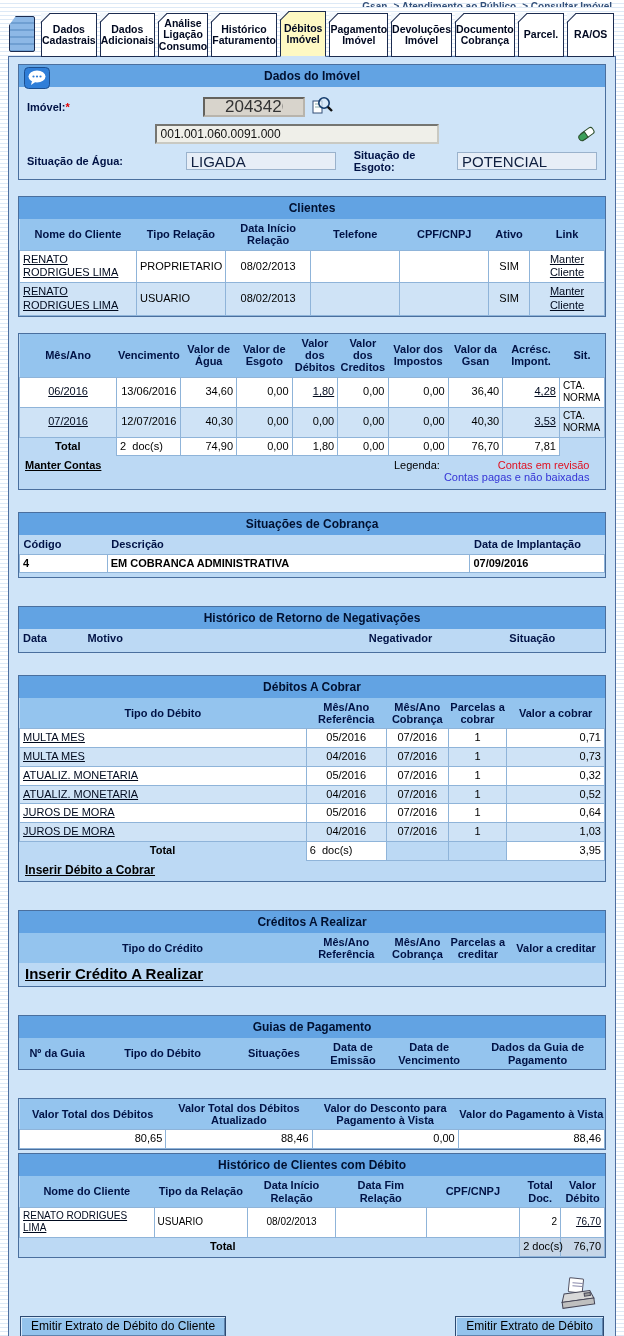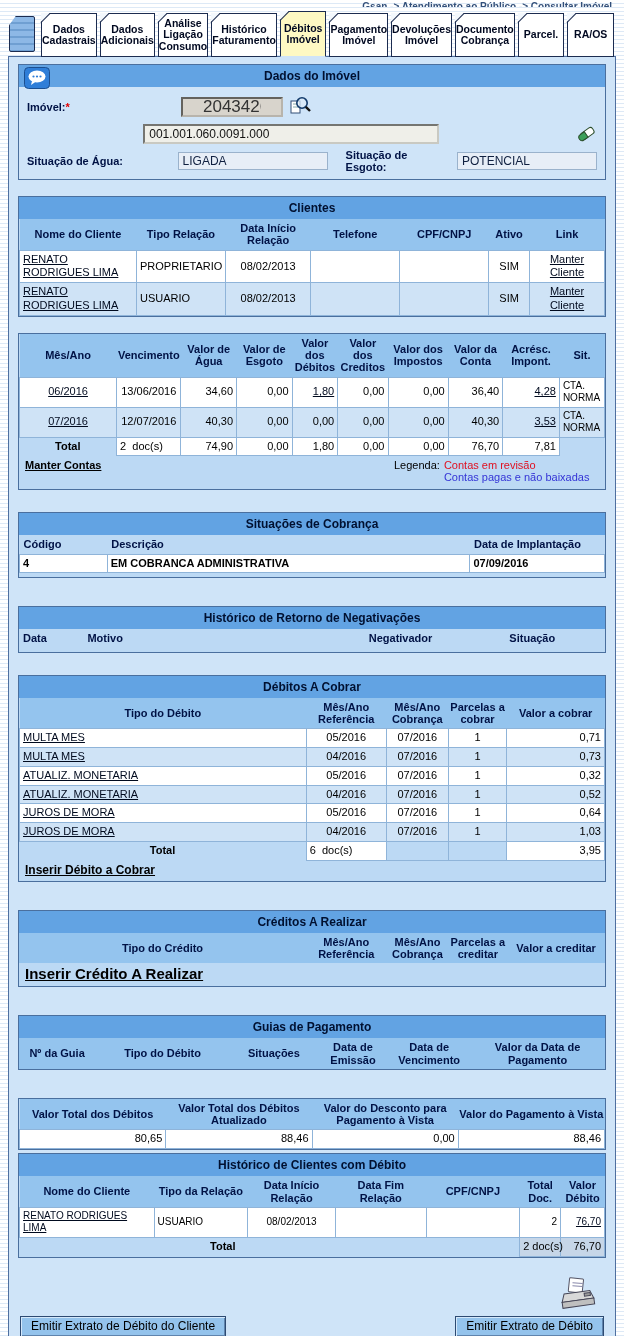--- a/index.html
+++ b/index.html
@@ -41,35 +41,35 @@
   td.nob { border: none; background: transparent !important; }
   td.grayed { background: #c6d6e8 !important; }
   .tc { text-align: center; } .trr { text-align: right; } .tl { text-align: left; }
   .b { font-weight: bold; }
   .lnk { text-decoration: underline; color: #000a1e; cursor: pointer; }
   .biglnk { font-weight: bold; text-decoration: underline; color: #000; cursor: pointer; }
   .hdr-plain th { background: transparent; text-align: left; padding: 3px 4px; }
   
   .form-area { padding: 8px 8px 6px; background: #cfe4f8; }
   .frow { display: flex; align-items: center; margin-bottom: 5px; }
-  .flabel { width: 154px; font-weight: bold; color: #001245; }
+  .flabel { width: 176px; font-weight: bold; color: #001245; }
   .req { color: #e00000; font-weight: bold; }
   .inp-gray { background: #d8d4cc; border: 2px inset #b8b4ac; width: 102px; height: 20px; padding: 1px 20px;
     font-family: "Liberation Sans", sans-serif; font-size: 17px; color: #333; }
   .inp-long { background: #efefe9; border: 2px inset #c9c9c2; width: 388px; height: 20px; padding: 1px 4px;
     font-family: "Liberation Sans", sans-serif; font-size: 12px; color: #111; }
   .inp-lite { background: #e7eef7; border: 1px solid #9ab2cc; height: 18px; padding: 1px 4px;
-    font-family: "Liberation Sans", sans-serif; font-size: 12px; color: #102040; }
+    font-family: "Liberation Sans", sans-serif; font-size: 15px; color: #102040; }
   .w150 { width: 150px; } .w140 { width: 140px; }
   
   .contas-foot { display: flex; justify-content: space-between; padding: 3px 6px 6px; border-radius: 6px; }
   .legend { display: flex; gap: 4px; width: 205px; }
   .legend .lbl { color: #000; }
   .legend-col { display: flex; flex-direction: column; }
-  .lg-red { color: #e01020; } .lg-blue { color: #3434d6; }
+  .lg-red { color: #e01020; text-align: right; } .lg-blue { color: #3434d6; }
   .sec-footlink { padding: 2px 6px 4px; }
   
   .btn { display: inline-block; background: #94c3ec; border: 1px solid #2d4a72; padding: 2px 10px 3px;
     font-family: "Liberation Sans", sans-serif; font-size: 12px; color: #000;
     box-shadow: inset 1px 1px 0 #d4e8fb, inset -1px -1px 0 #5f84ad; cursor: pointer; }
   .btnrow { display: flex; justify-content: space-between; margin: 2px 2px 6px; }
   .linkstack { margin: 4px 2px; line-height: 1.9; font-size: 11.5px; }
   .printer-row { display: flex; justify-content: flex-end; padding: 2px 8px 0; height: 40px; }
   .totline { margin-bottom: 3px; }
   .gap6 { height: 6px; } .gap12 { height: 12px; }
@@ -234,21 +234,21 @@
         </colgroup>
       <tbody>
           <tr>
         <th>Mês/Ano</th>
             <th>Vencimento</th>
         <th>Valor de Água</th>
             <th>Valor de Esgoto</th>
         <th>Valor dos Débitos</th>
             <th>Valor dos Creditos</th>
         <th>Valor dos Impostos</th>
-            <th>Valor da Conta</th>
+            <th>Valor da Gsan</th>
         <th>Acrésc. Impont.</th>
             <th>Sit.</th>
       </tr>
       <tr class="r0">
         <td class="tc"><span class="lnk">06/2016</span></td>
         <td class="tc">13/06/2016</td>
         <td class="trr">34,60</td>
         <td class="trr">0,00</td>
         <td class="trr"><span class="lnk">1,80</span></td>
         <td class="trr">0,00</td>
@@ -456,21 +456,21 @@
           <col style="width:14%">
           <col style="width:23%">
         </colgroup>
       <tbody>
           <tr>
         <th>Nº da Guia</th>
             <th>Tipo do Débito</th>
         <th>Situações</th>
             <th>Data de Emissão</th>
         <th>Data de Vencimento</th>
-            <th>Valor da Data de Pagamento</th>
+            <th>Dados da Guia de Pagamento</th>
       </tr>
     </tbody>
       </table>
   </div>
 
   <div class="gap12"></div>
 
   <div class="section totline">
     <table>
       <colgroup>

